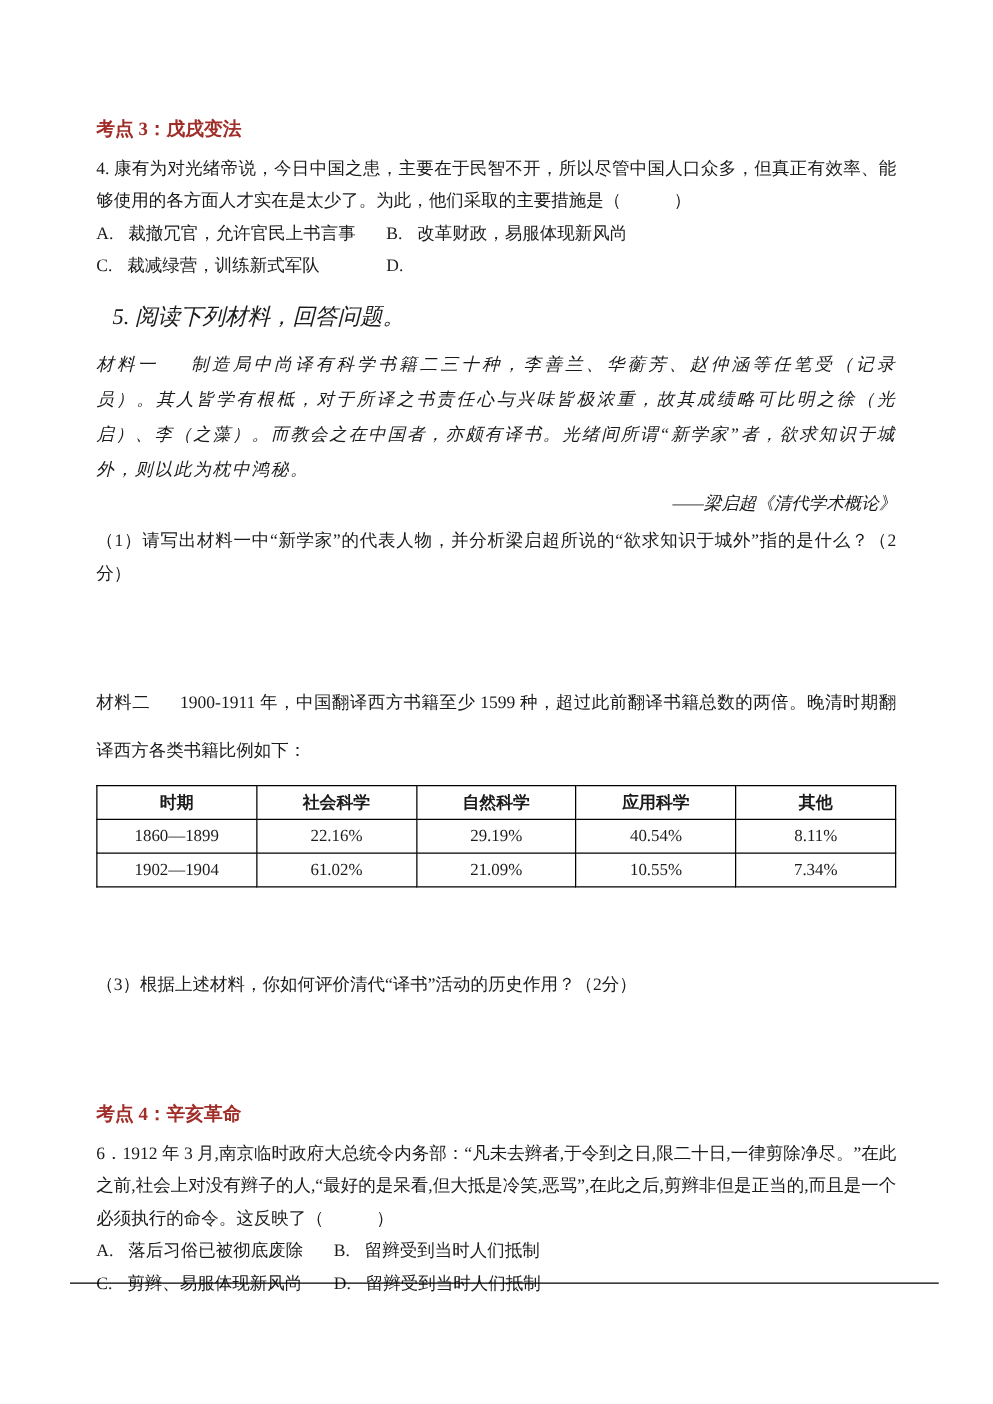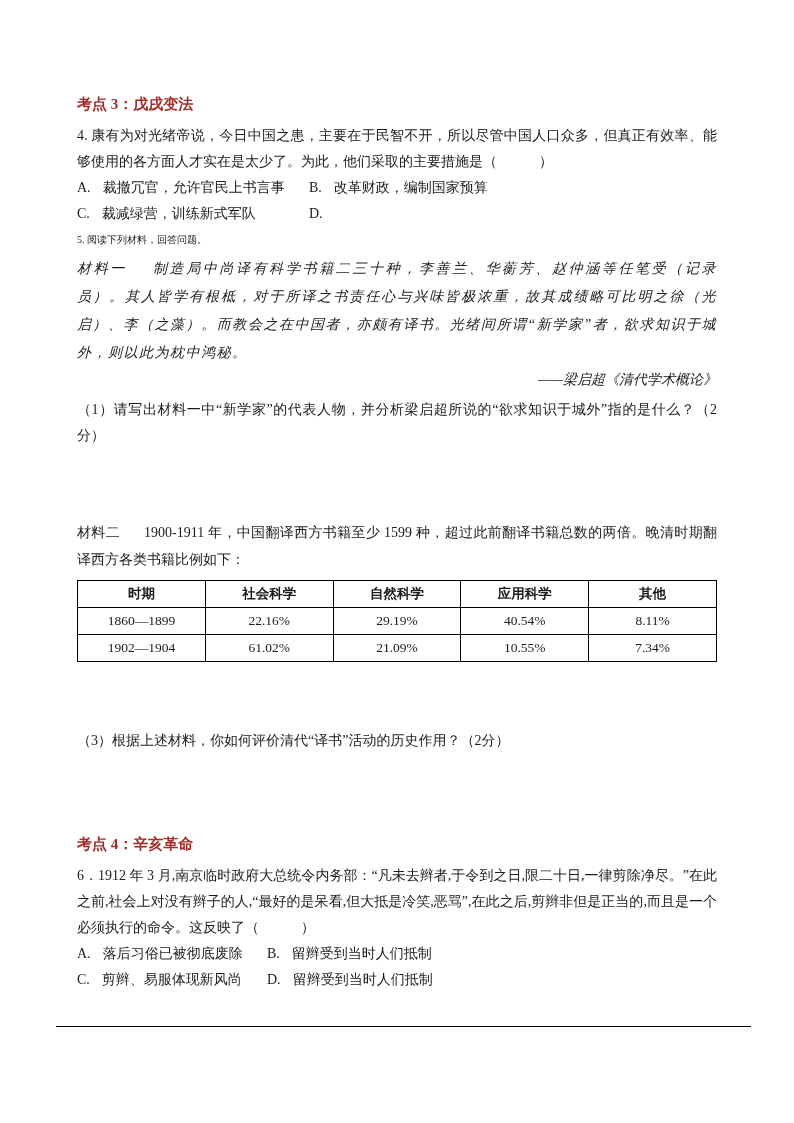--- a/index.html
+++ b/index.html
@@ -30,40 +30,40 @@
   }
   .opt-row {
     display: flex;
     font-size: 14px;
     line-height: 26px;
   }
   .opt { display: flex; }
   .opt-label { margin-right: 12px; white-space: nowrap; }
   .optcol-q4 { width: 232px; }
   .optcol-q6 { width: 190px; }
-  .intro-line { font-size: 10px; line-height: 26px; margin: 0; }
+  .intro-line { font-size: 18px; line-height: 26px; margin: 13px; font-style: italic; }
   .material-kai {
     font-style: italic;
     font-size: 14px;
     line-height: 28px;
     letter-spacing: 1.5px;
     text-align: justify;
     margin: 2px 0 0 0;
   }
   .mat-label { margin-right: 26px; margin-top: 28px; }
   .source-line {
     font-style: italic;
     font-size: 14px;
     line-height: 26px;
     text-align: right;
     margin: 0;
   }
   .material-song {
     font-size: 14px;
-    line-height: 27px;
+    line-height: 39px;
     text-align: justify;
     margin: 0;
   }
   .mat-label2 { margin-right: 24px; }
   table.data-table {
     width: 100%;
     border-collapse: collapse;
     margin-top: 7px;
     table-layout: fixed;
   }
@@ -104,21 +104,21 @@
 
   <p class="stem">4. 康有为对光绪帝说，今日中国之患，主要在于民智不开，所以尽管中国人口众多，但真正有效率、能够使用的各方面人才实在是太少了。为此，他们采取的主要措施是（　　　）</p>
 
   <div class="opt-row">
     <span class="opt optcol-q4">
       <span class="opt-label">A.</span>
       <span>裁撤冗官，允许官民上书言事</span>
     </span>
     <span class="opt">
       <span class="opt-label">B.</span>
-      <span>改革财政，编制国家预算</span>
+      <span>改革财政，易服体现新风尚</span>
     </span>
   </div>
   <div class="opt-row">
     <span class="opt optcol-q4">
       <span class="opt-label">C.</span>
       <span>裁减绿营，训练新式军队</span>
     </span>
     <span class="opt">
       <span class="opt-label">D.</span>
     </span>

